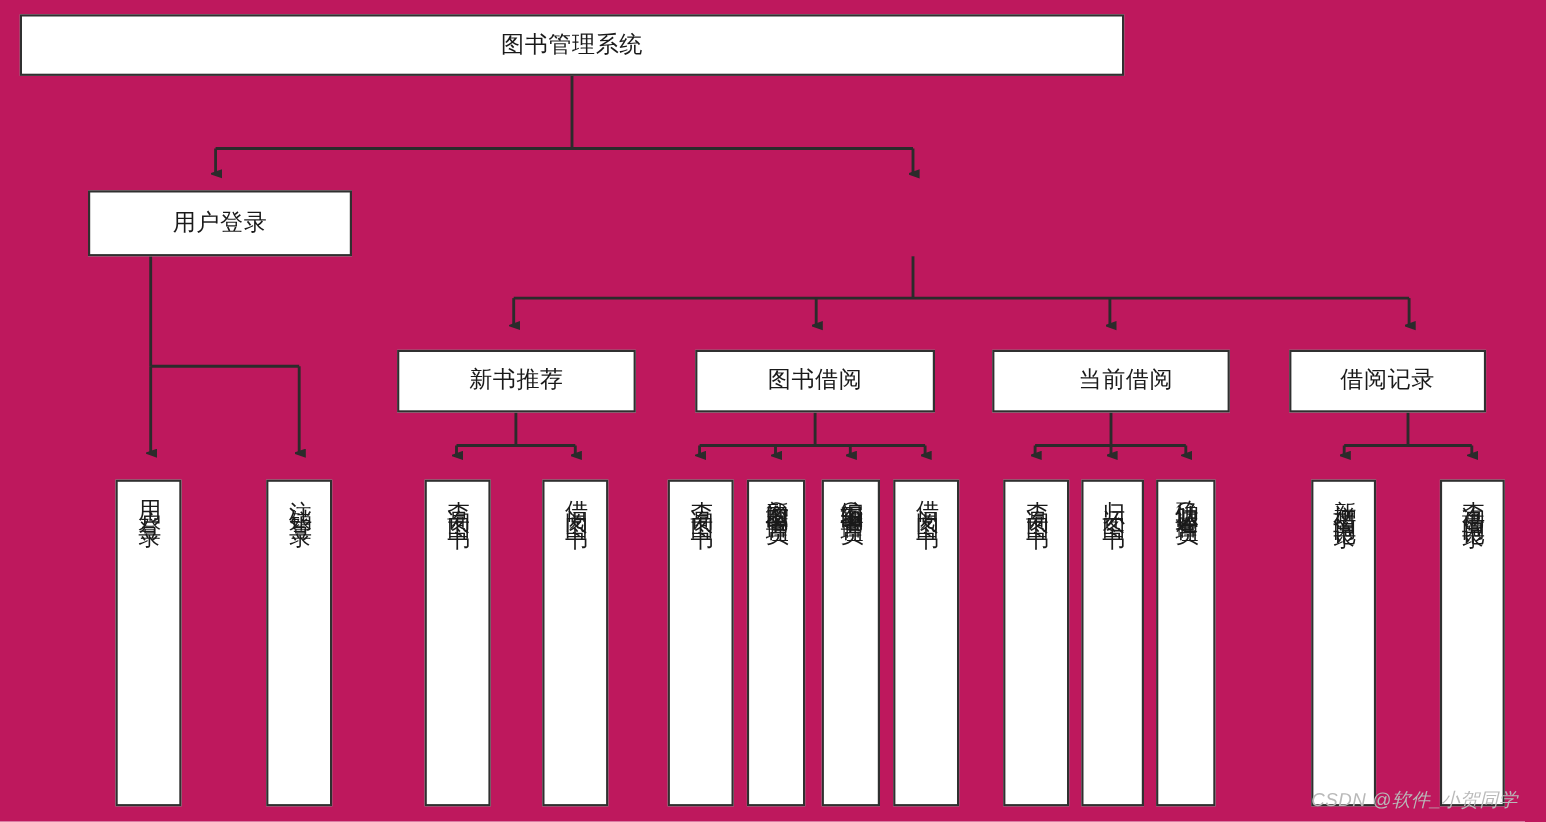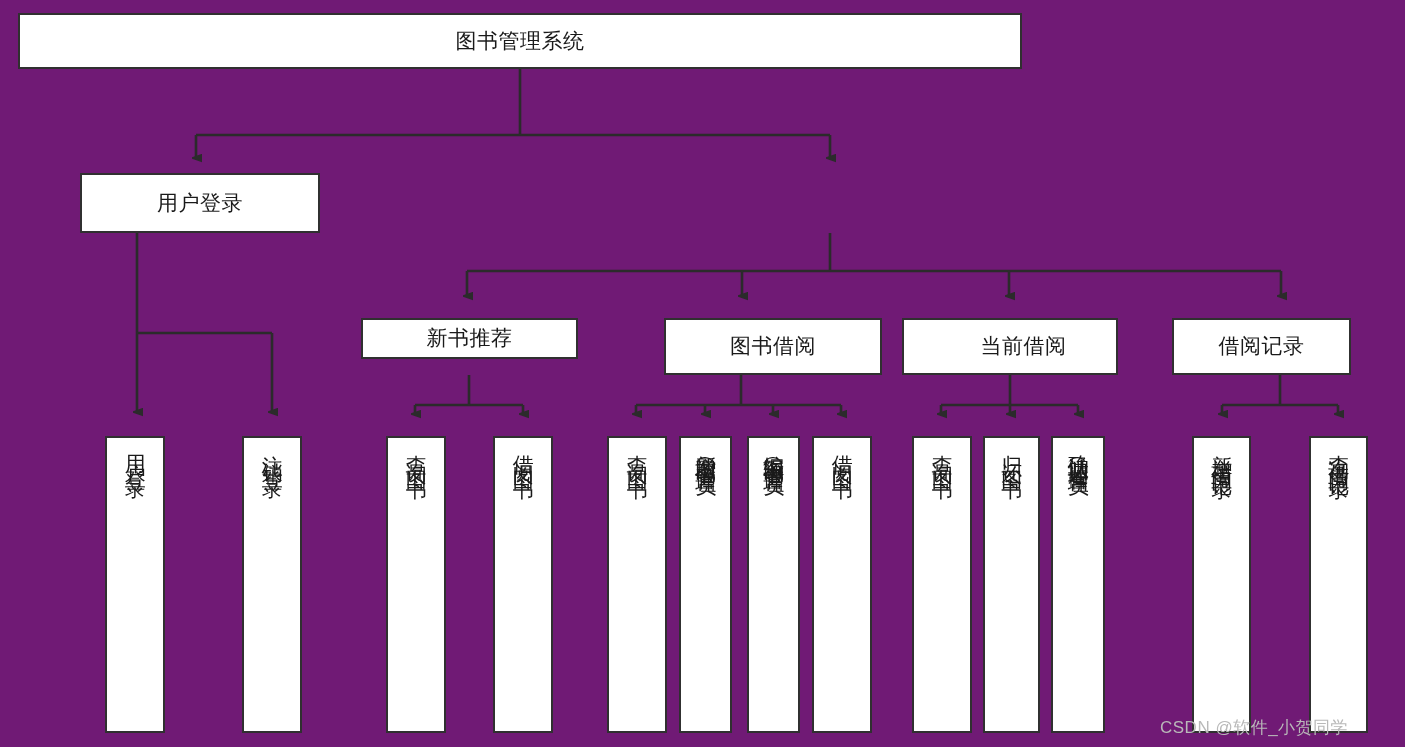--- a/index.html
+++ b/index.html
@@ -7,21 +7,21 @@
     padding: 0;
     background: #ffffff;
   }
   body {
     font-family: "Liberation Sans", "DejaVu Sans", sans-serif;
   }
   #canvas {
     position: relative;
     width: 1405px;
     height: 747px;
-    background: #701a75;
+    background: #be185d;
     overflow: hidden;
   }
   svg.edges {
     position: absolute;
     left: 0;
     top: 0;
     width: 1405px;
     height: 747px;
     pointer-events: none;
   }
@@ -132,24 +132,24 @@
   </svg>
 
   <div class="node horiz" style="left:18px; top:13px; width:1004px; height:56px;">
     <span class="label">图书管理系统</span>
   </div>
 
   <div class="node horiz" style="left:80px; top:173px; width:240px; height:60px;">
     <span class="label">用户登录</span>
   </div>
 
-  <div class="node horiz" style="left:361px; top:318px; width:217px; height:41px;">
+  <div class="node horiz" style="left:361px; top:318px; width:217px; height:57px;">
     <span class="label">新书推荐</span>
   </div>
-  <div class="node horiz" style="left:632px; top:318px; width:218px; height:57px;margin-left:32px;">
+  <div class="node horiz" style="left:632px; top:318px; width:218px; height:57px;">
     <span class="label">图书借阅</span>
   </div>
   <div class="node horiz" style="left:902px; top:318px; width:216px; height:57px;padding-left:27px;">
     <span class="label">当前借阅</span>
   </div>
   <div class="node horiz" style="left:1172px; top:318px; width:179px; height:57px;">
     <span class="label">借阅记录</span>
   </div>
 
   <div class="node vert short" style="left:105px; top:436px; width:60px; height:297px;">
@@ -189,15 +189,15 @@
     <span class="label">确认归还（管理员）</span>
   </div>
 
   <div class="node vert mid" style="left:1192px; top:436px; width:59px; height:297px;">
     <span class="label">新增借阅记录</span>
   </div>
   <div class="node vert mid" style="left:1309px; top:436px; width:59px; height:297px;">
     <span class="label">查询借阅记录</span>
   </div>
 
-  <div class="watermark" style="left:1160px; top:716px;">CSDN @软件_小贺同学</div>
+  <div class="watermark" style="left:1192px; top:716px;font-style:italic;">CSDN @软件_小贺同学</div>
 
 </div>
 
 </body></html>

